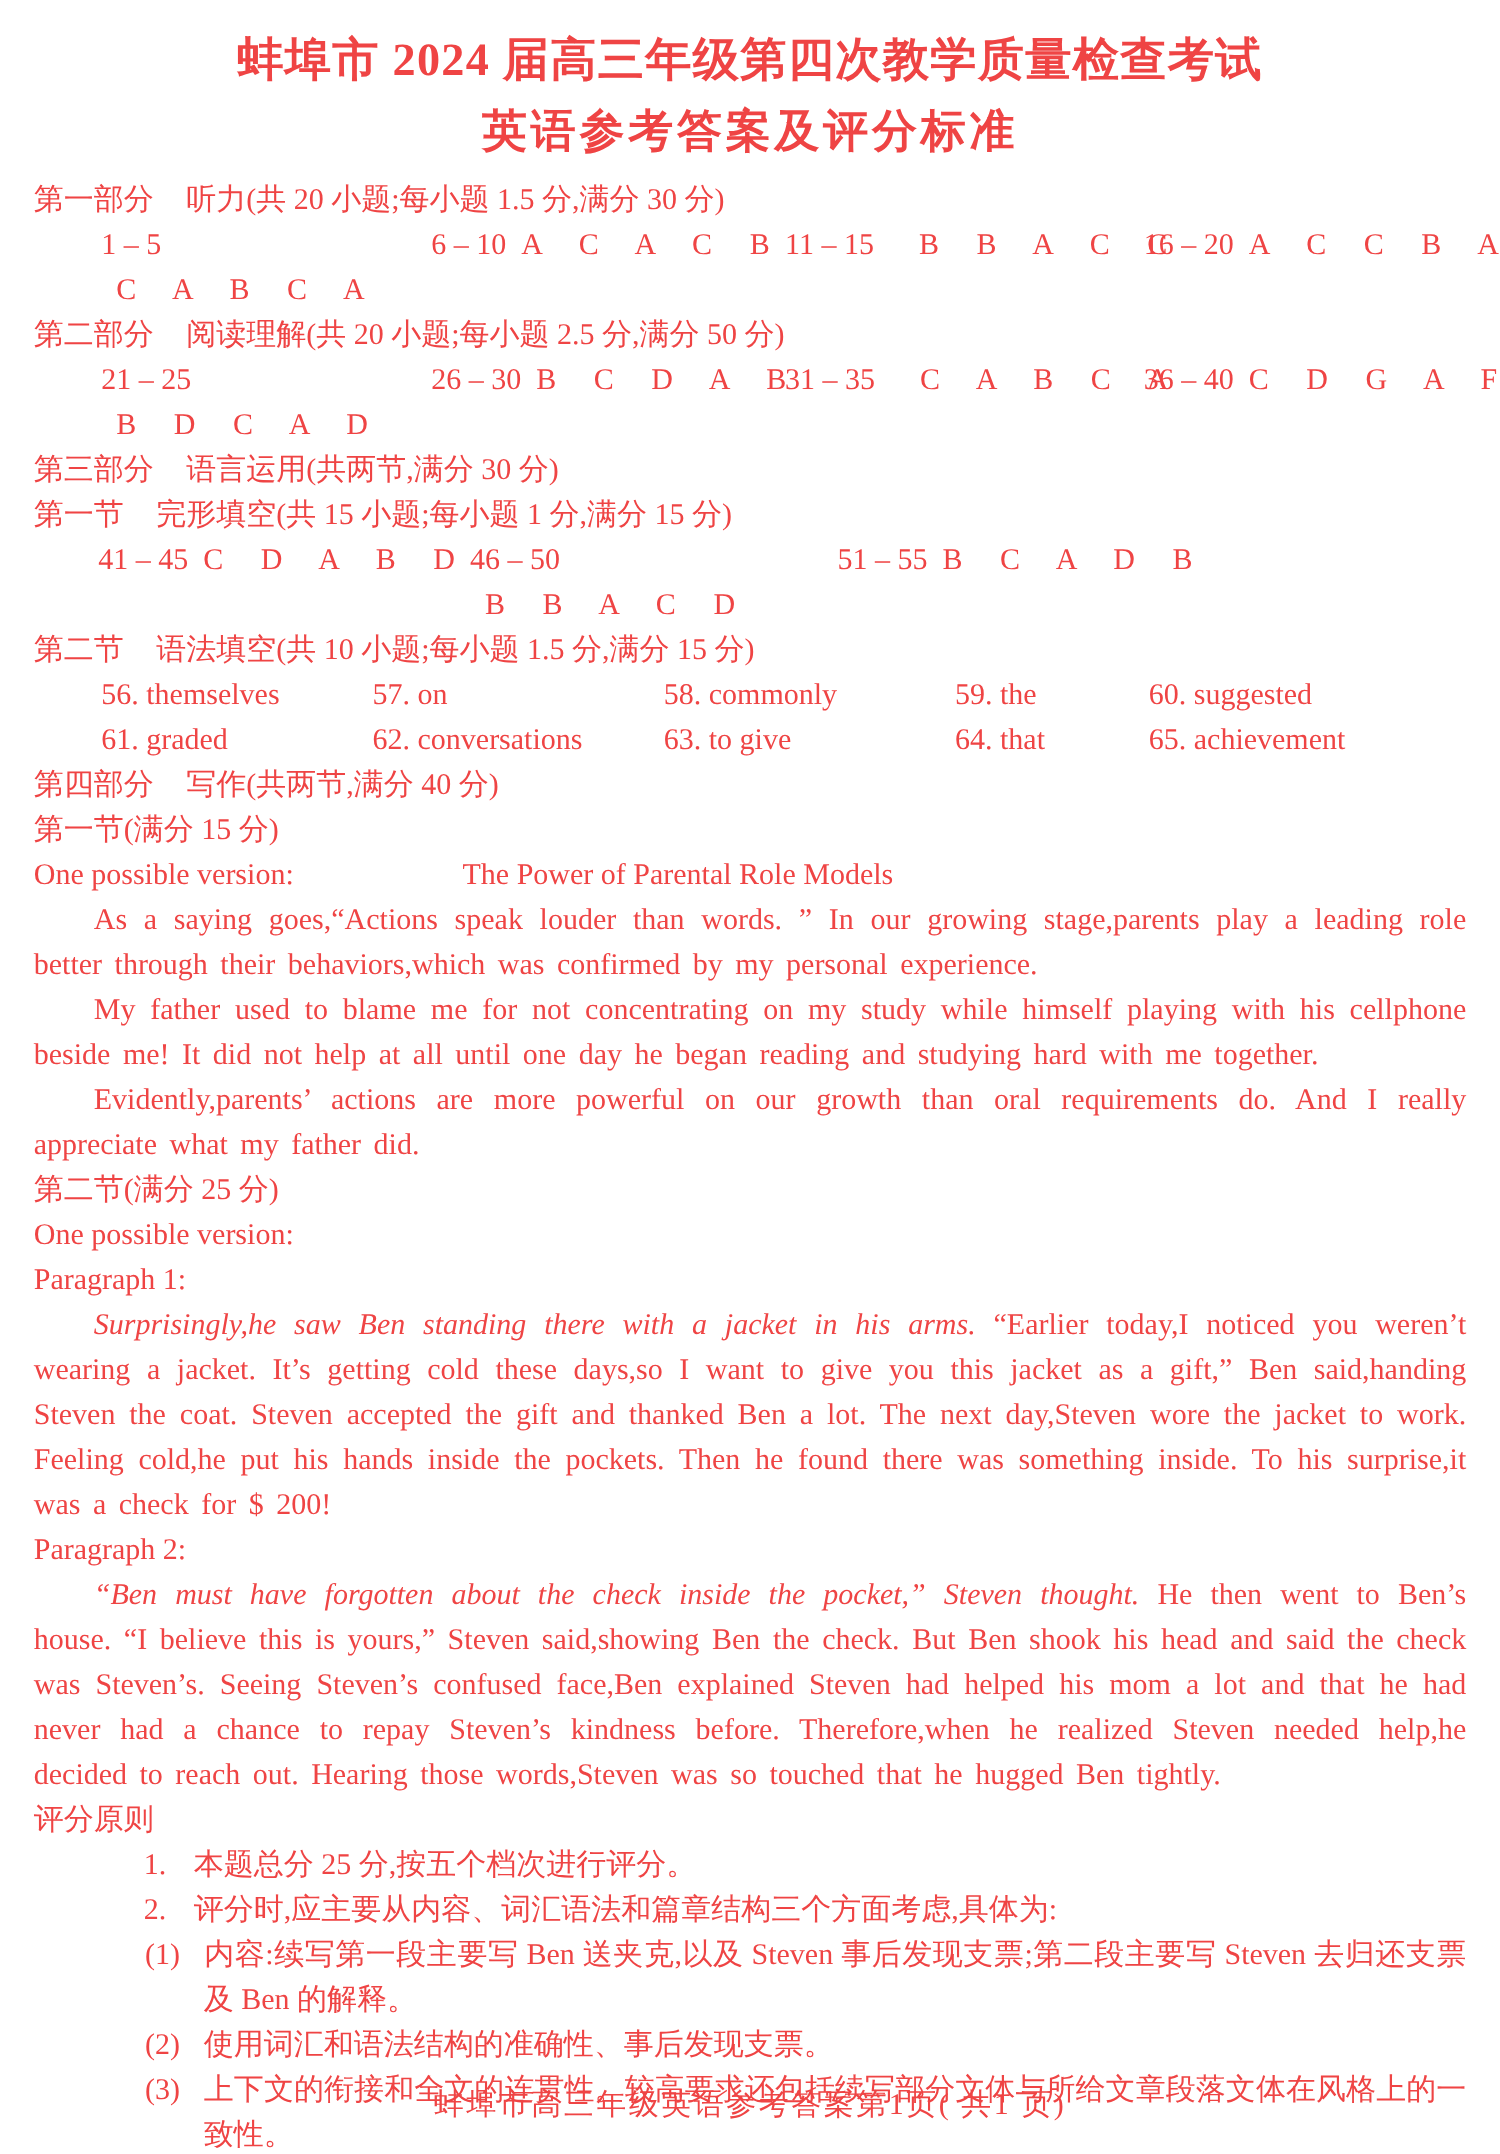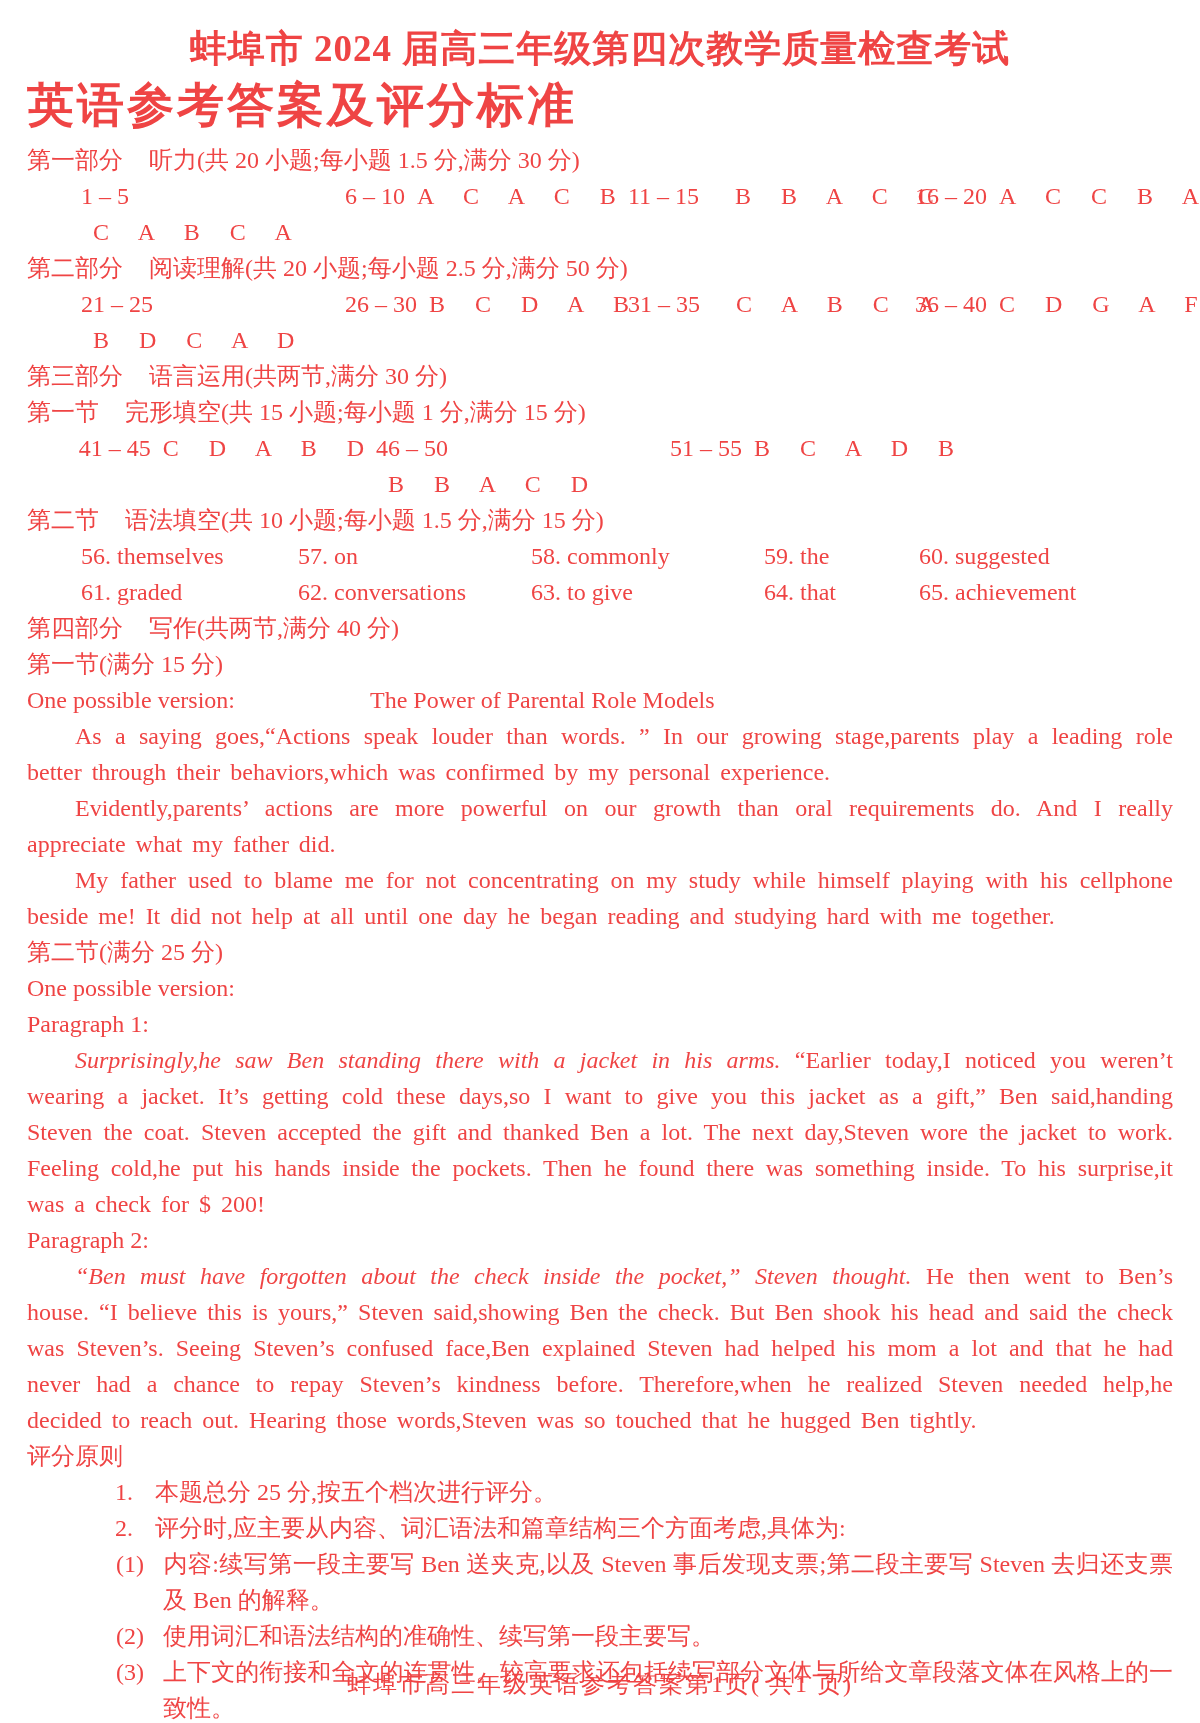--- a/index.html
+++ b/index.html
@@ -19,22 +19,23 @@
   .doc-title {
     margin: 0;
     text-align: center;
     font-weight: bold;
     font-size: 37px;
     line-height: 46px;
     letter-spacing: 1px;
   }
   .doc-subtitle {
     margin: 4px 0 8px 0;
+    text-align: center;
     font-weight: bold;
-    font-size: 47px;
+    font-size: 36px;
     line-height: 58px;
     letter-spacing: 3px;
     font-family: "Liberation Sans", "DejaVu Sans", sans-serif;
   }
   .hline { white-space: nowrap; }
   .hlabel { margin-right: 26px; }
   .ansrow { display: flex; margin-left: 54px; }
   .agroup { display: flex; flex: 0 0 auto; }
   .ansrow.four .agroup:nth-child(1) { width: 264px; flex-direction: column; }
   .ansrow.four .agroup:nth-child(2) { width: 283px; }
@@ -166,22 +167,22 @@
   </div>
 
   <div class="plain">第一节(满分 15 分)</div>
 
   <div class="plain version-line">
     <span>One possible version:</span>
     <span class="essay-title">The Power of Parental Role Models</span>
   </div>
 
   <p class="para">As a saying goes,“Actions speak louder than words. ” In our growing stage,parents play a leading role better through their behaviors,which was confirmed by my personal experience.</p>
+  <p class="para">My father used to blame me for not concentrating on my study while himself playing with his cellphone beside me! It did not help at all until one day he began reading and studying hard with me together.</p>
   <p class="para">Evidently,parents’ actions are more powerful on our growth than oral requirements do. And I really appreciate what my father did.</p>
-  <p class="para">My father used to blame me for not concentrating on my study while himself playing with his cellphone beside me! It did not help at all until one day he began reading and studying hard with me together.</p>
 
   <div class="plain">第二节(满分 25 分)</div>
   <div class="plain">One possible version:</div>
 
   <div class="plain">Paragraph 1:</div>
   <p class="para"><i class="ital">Surprisingly,he saw Ben standing there with a jacket in his arms.</i><span> “Earlier today,I noticed you weren’t wearing a jacket. It’s getting cold these days,so I want to give you this jacket as a gift,” Ben said,handing Steven the coat. Steven accepted the gift and thanked Ben a lot. The next day,Steven wore the jacket to work. Feeling cold,he put his hands inside the pockets. Then he found there was something inside. To his surprise,it was a check for $ 200!</span></p>
 
   <div class="plain">Paragraph 2:</div>
   <p class="para"><i class="ital">“Ben must have forgotten about the check inside the pocket,” Steven thought.</i><span> He then went to Ben’s house. “I believe this is yours,” Steven said,showing Ben the check. But Ben shook his head and said the check was Steven’s. Seeing Steven’s confused face,Ben explained Steven had helped his mom a lot and that he had never had a chance to repay Steven’s kindness before. Therefore,when he realized Steven needed help,he decided to reach out. Hearing those words,Steven was so touched that he hugged Ben tightly.</span></p>
 
@@ -190,21 +191,21 @@
   <div class="sc-item">
     <span class="scnum">1.</span><span>本题总分 25 分,按五个档次进行评分。</span>
   </div>
   <div class="sc-item">
     <span class="scnum">2.</span><span>评分时,应主要从内容、词汇语法和篇章结构三个方面考虑,具体为:</span>
   </div>
   <div class="sc-sub">
     <span class="scnum">(1)</span><span>内容:续写第一段主要写 Ben 送夹克,以及 Steven 事后发现支票;第二段主要写 Steven 去归还支票及 Ben 的解释。</span>
   </div>
   <div class="sc-sub">
-    <span class="scnum">(2)</span><span>使用词汇和语法结构的准确性、续写第一段主要写。</span>
+    <span class="scnum">(2)</span><span>使用词汇和语法结构的准确性、事后发现支票。</span>
   </div>
   <div class="sc-sub">
     <span class="scnum">(3)</span><span>上下文的衔接和全文的连贯性。较高要求还包括续写部分文体与所给文章段落文体在风格上的一致性。</span>
   </div>
 
   <div class="footer">蚌埠市高三年级英语参考答案第1页( 共1 页)</div>
 
 </div>
 
 </body></html>

